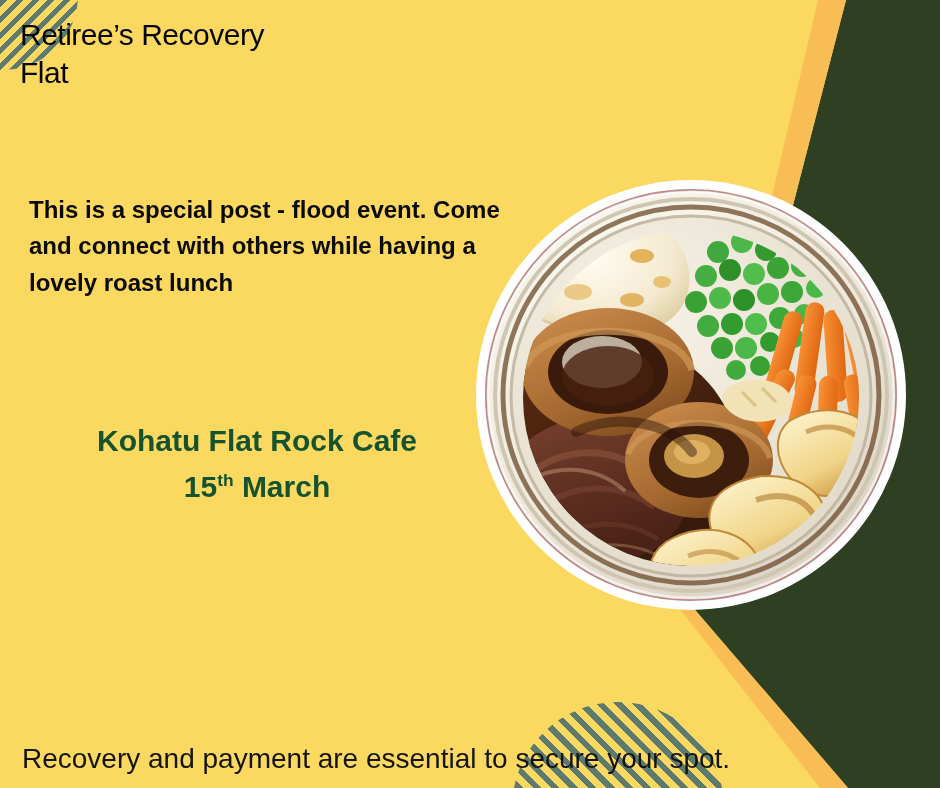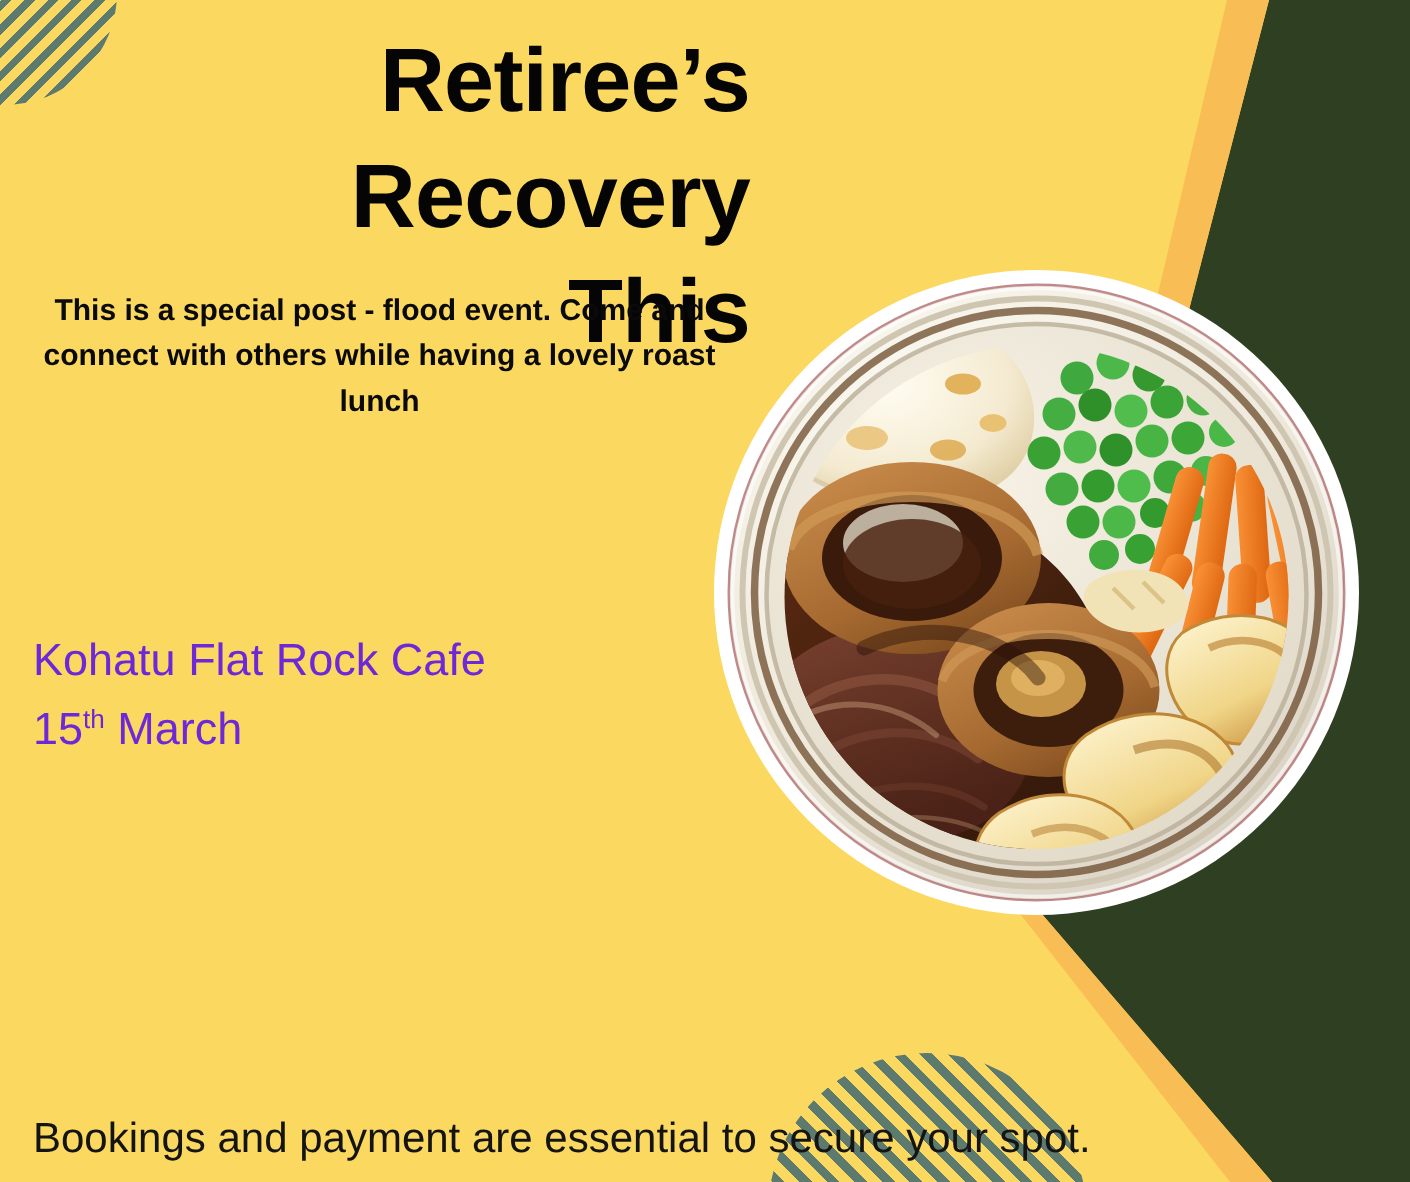--- a/index.html
+++ b/index.html
@@ -52,50 +52,50 @@
       #fbd85f 6px, #fbd85f 13px
     );
   }
 
   
   .title {
     position: absolute;
     left: 20px;
     top: 16px;
     width: 480px;
-    text-align: right;
-    font-size: 60px;
+    text-align: left;
+    font-size: 30px;
     line-height: 1.28;
-    font-weight: 700;
+    font-weight: 400;
     color: #050505;
     letter-spacing: -0.5px;
   }
 
   .blurb {
     position: absolute;
-    left: 14px;
+    left: 29px;
     top: 192px;
     width: 478px;
-    text-align: center;
-    font-size: 20px;
+    text-align: left;
+    font-size: 24px;
     line-height: 1.52;
     font-weight: 700;
     color: #0a0a0a;
   }
 
   .details {
     position: absolute;
     left: 22px;
     top: 418px;
     width: 470px;
-    text-align: left;
+    text-align: center;
     font-size: 30px;
     line-height: 1.52;
-    font-weight: 400;
-    color: #6d28d9;
+    font-weight: 700;
+    color: #14532d;
   }
   .details .line { white-space: pre; }
   .details sup {
     font-size: 0.58em;
     vertical-align: super;
     line-height: 0;
     margin-top: 36px;
   }
 
   .footer {
@@ -298,28 +298,28 @@
         <path d="M120 272 C 160 252, 214 262, 236 292" stroke="#2a1208" stroke-width="10" fill="none" opacity="0.45" stroke-linecap="round"></path>
       </g>
 
       <circle cx="235" cy="236" r="180" fill="none" stroke="#b9ae97" stroke-width="3" opacity="0.8"></circle>
       <circle cx="235" cy="235" r="203" fill="none" stroke="#ffffff" stroke-width="3" opacity="0.6"></circle>
     </svg>
   </div>
 
   <div class="title">
     <div>Retiree’s Recovery</div>
-    <div>This</div>
+    <div>Flat</div>
   </div>
 
   <div class="blurb">This is a special post - flood event. Come and connect with others while having a lovely roast lunch</div>
 
   <div class="details">
     <div class="line">Kohatu Flat Rock Cafe</div>
     <div class="line"><span>15</span><sup>th</sup><span> March</span></div>
   </div>
 
   <div class="footer">
-    <div>Bookings and payment are essential to secure your spot.</div>
+    <div>Recovery and payment are essential to secure your spot.</div>
     
   </div>
 
 </div>
 
 </body></html>

